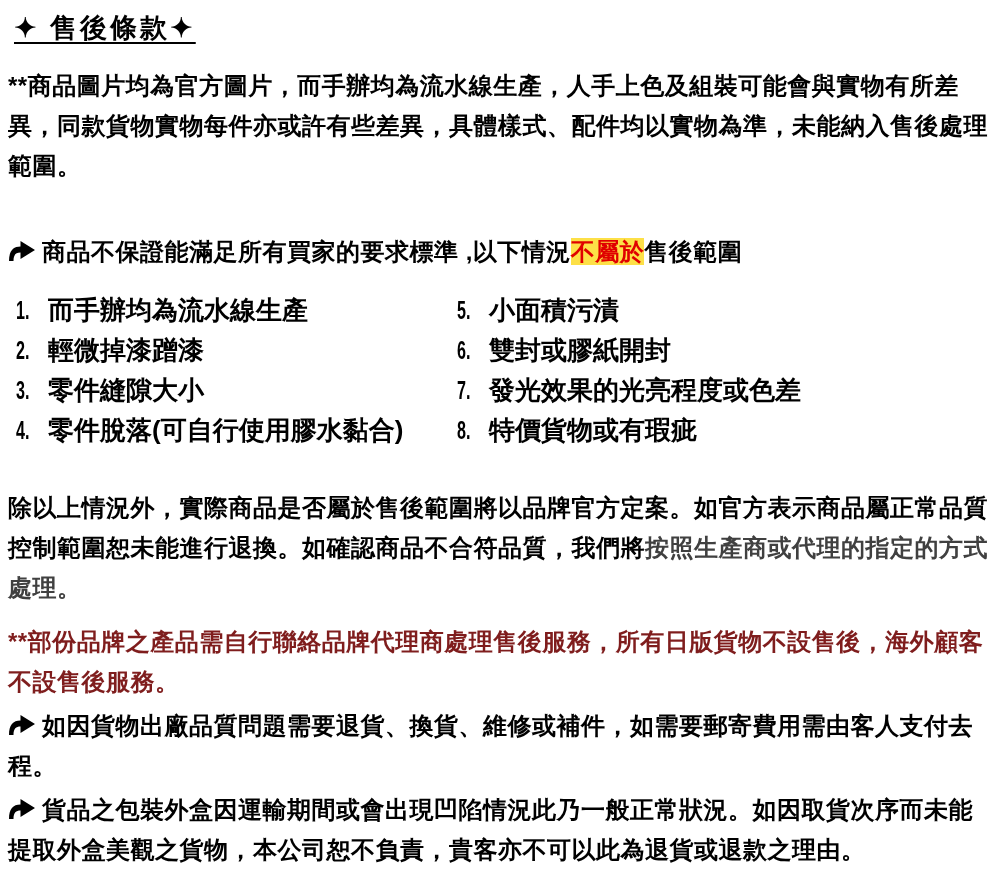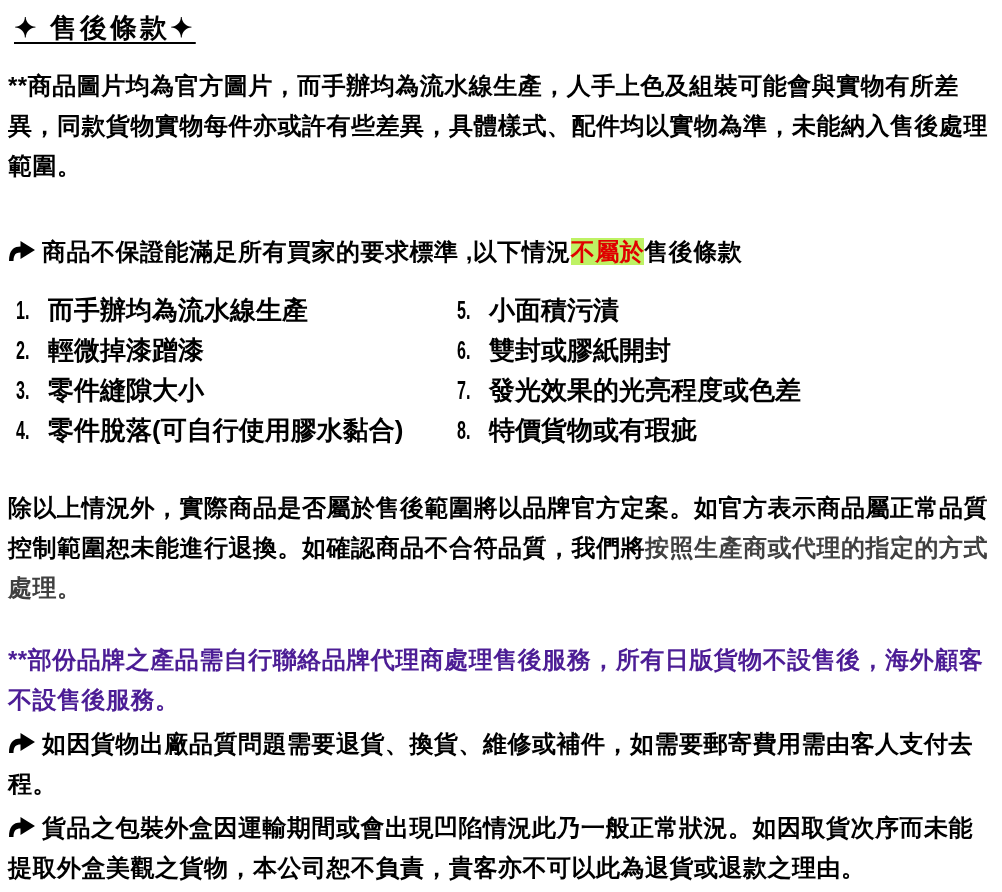--- a/index.html
+++ b/index.html
@@ -35,21 +35,21 @@
   .intro { margin-top: 20px; }
   .notice { margin-top: 46px; }
   .arrow-icon {
     display: inline-block;
     width: 27px;
     height: 20px;
     margin-right: 7px;
     vertical-align: -1px;
   }
   .hl {
-    background: #bef264;
+    background: #fde047;
     color: #e00000;
   }
   .exclusions {
     display: flex;
     margin-top: 18px;
   }
   .col-left { width: 447px; }
   .col-right { flex: 1; }
   .li-row {
     display: flex;
@@ -70,38 +70,38 @@
     transform: scaleX(0.62);
     transform-origin: 0 50%;
     white-space: nowrap;
   }
   .quality { margin-top: 38px; }
   .gray-tail {
     color: #404040;
     font-weight: 600;
   }
   .red-para {
-    margin-top: 32px;
-    color: #4c1d95;
+    margin-top: 14px;
+    color: #7f1d1d;
   }
   .bullet { margin-top: 4px; }
 </style>
 </head>
 <body>
 
 <div class="doc">
 
   <h1 class="title">✦ 售後條款✦</h1>
 
   <p class="para intro">**商品圖片均為官方圖片，而手辦均為流水線生產，人手上色及組裝可能會與實物有所差異，同款貨物實物每件亦或許有些差異，具體樣式、配件均以實物為準，未能納入售後處理範圍。</p>
 
   <p class="para notice">
     <svg class="arrow-icon" viewBox="0 0 27 20" xmlns="http://www.w3.org/2000/svg">
         <path d="M1 20 C1 10, 5 5.5, 12.5 5.5 L12.5 0 L27 9 L12.5 18 L12.5 11.5 C8 11.5, 5.5 13.5, 5.5 20 Z" fill="#000"></path>
-      </svg><span>商品不保證能滿足所有買家的要求標準 ,以下情況</span><span class="hl">不屬於</span><span>售後條款</span>
+      </svg><span>商品不保證能滿足所有買家的要求標準 ,以下情況</span><span class="hl">不屬於</span><span>售後範圍</span>
   </p>
 
   <div class="exclusions">
     <div class="col-left">
       <div class="li-row">
         <span class="num"><span class="num-inner">1.</span></span>
         <span>而手辦均為流水線生產</span>
       </div>
       <div class="li-row">
         <span class="num"><span class="num-inner">2.</span></span>

